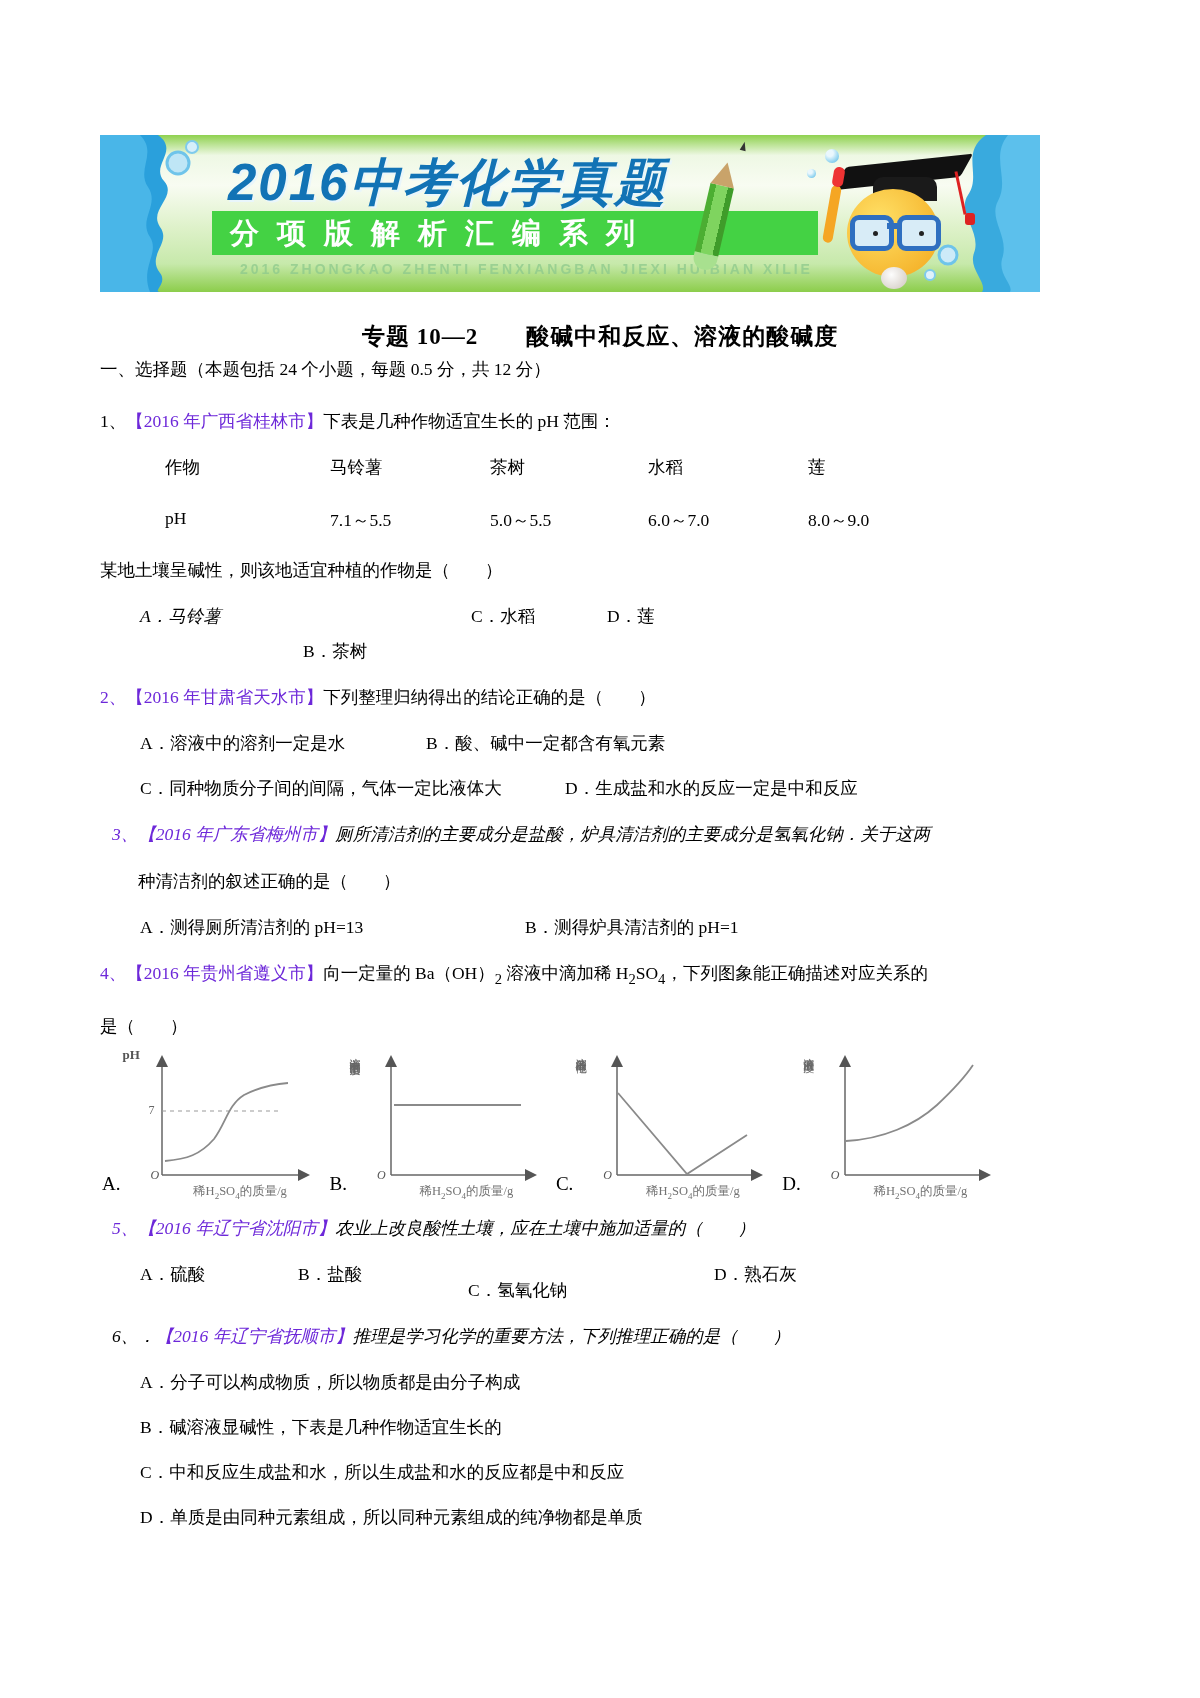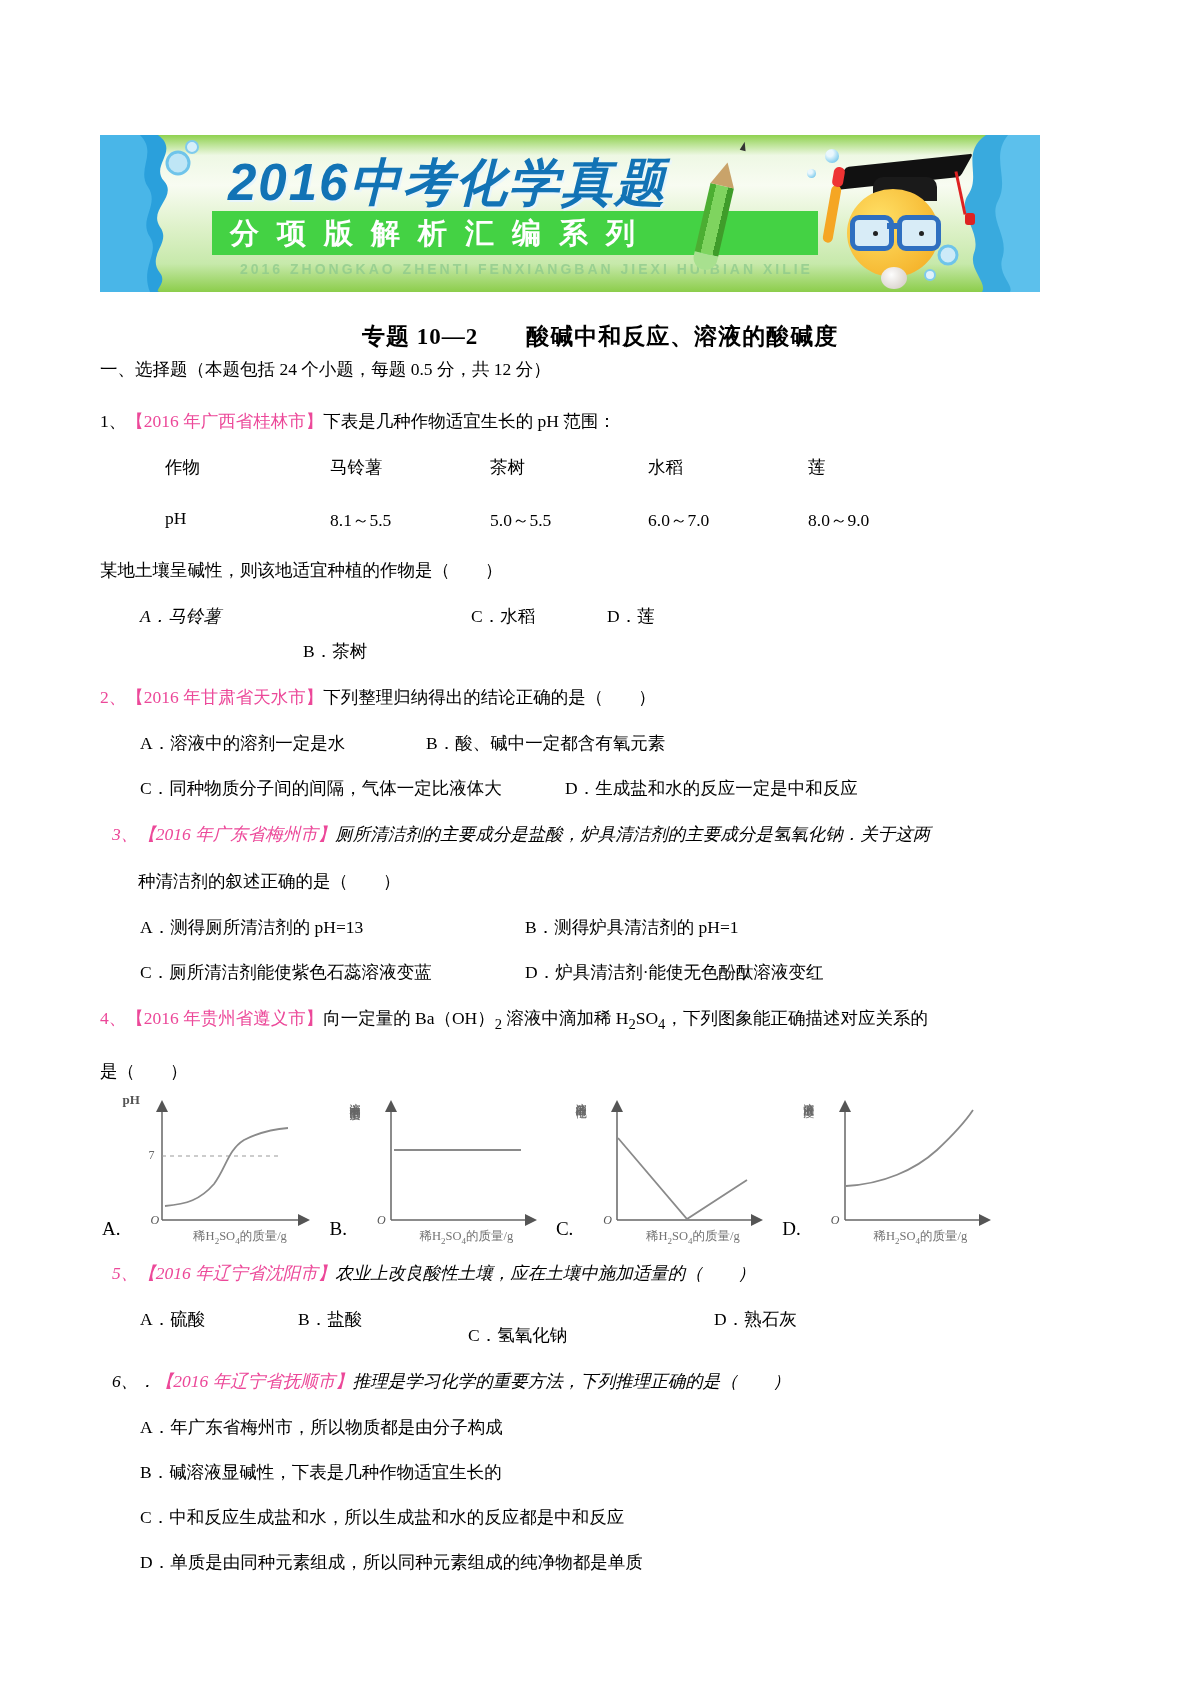--- a/index.html
+++ b/index.html
@@ -79,21 +79,21 @@
   .bubble { position:absolute; border-radius:50%;
     background:radial-gradient(circle at 35% 30%, #eaf7fd 0 25%, #9fd9f2 60%, #51b4e4); }
 
   
   .doc-title {
     position:absolute; left:0; width:1200px; top:306px; text-align:center;
     font-size:23px; font-weight:bold; letter-spacing:1px;
   }
   .content { position:absolute; left:100px; top:356px; width:1005px; }
   p.line { margin:0 0 21px 0; line-height:26px; }
-  .blue { color:#ec4899; }
+  .blue { color:#6d28d9; }
   .opts { display:flex; margin:0 0 21px 40px; }
   .opts span { white-space:nowrap; }
   .indent-sm { padding-left:12px;font-style:italic; }
   .indent-wrap { padding-left:38px; }
   .crop-table { margin:8px 0 25px 65px; }
   .crop-row { display:grid; grid-template-columns:165px 160px 158px 160px auto; margin-bottom:29px; }
   .crop-row > span { white-space:nowrap; }
 
   
   .graphs { display:flex; margin:6px 0 10px 0; align-items:flex-end; }
@@ -175,21 +175,21 @@
     <div class="crop-table">
       <div class="crop-row">
         <span>作物</span>
         <span>马铃薯</span>
         <span>茶树</span>
         <span>水稻</span>
         <span>莲</span>
       </div>
       <div class="crop-row" style="margin-bottom:0;">
         <span>pH</span>
-        <span>8.1～5.5</span>
+        <span>7.1～5.5</span>
         <span>5.0～5.5</span>
         <span>6.0～7.0</span>
         <span>8.0～9.0</span>
       </div>
     </div>
     <p class="line">某地土壤呈碱性，则该地适宜种植的作物是（　　）</p>
     <div class="opts">
       <span style="width:163px;font-style:italic;">A．马铃薯</span>
       <span style="width:168px;margin-top:35px;">B．茶树</span>
       <span style="width:136px;">C．水稻</span>
@@ -208,24 +208,20 @@
       <span>D．生成盐和水的反应一定是中和反应</span>
     </div>
 
     <p class="line indent-sm" style="margin-top:8px;">
       <span class="blue">3、</span><span class="blue">【2016 年广东省梅州市】</span><span>厕所清洁剂的主要成分是盐酸，炉具清洁剂的主要成分是氢氧化钠．关于这两</span>
     </p>
     <p class="line indent-wrap">种清洁剂的叙述正确的是（　　）</p>
     <div class="opts" style="margin-top:4px;">
       <span style="width:385px;">A．测得厕所清洁剂的 pH=13</span>
       <span>B．测得炉具清洁剂的 pH=1</span>
-    </div>
-    <div class="opts">
-      <span style="width:385px;">C．厕所清洁剂能使紫色石蕊溶液变蓝</span>
-      <span>D．炉具清洁剂·能使无色酚酞溶液变红</span>
     </div>
 
     <p class="line" style="margin-top:10px;">
       <span class="blue">4、</span><span class="blue">【2016 年贵州省遵义市】</span><span>向一定量的 Ba（OH）</span><sub>2</sub><span> 溶液中滴加稀 H</span><sub>2</sub><span>SO</span><sub>4</sub><span>，下列图象能正确描述对应关系的</span>
     </p>
     <p class="line" style="margin-bottom:8px;">是（　　）</p>
 
     <div class="graphs">
 
       <span class="glabel">A.</span>
@@ -294,21 +290,21 @@
       <span style="width:158px;">A．硫酸</span>
       <span style="width:170px;">B．盐酸</span>
       <span style="width:246px;margin-top:16px;">C．氢氧化钠</span>
       <span>D．熟石灰</span>
     </div>
 
     <p class="line indent-sm">
       <span>6、．</span><span class="blue">【2016 年辽宁省抚顺市】</span><span>推理是学习化学的重要方法，下列推理正确的是（　　）</span>
     </p>
     <div class="opts">
-        <span>A．年广东省梅州市，所以物质都是由分子构成</span>
+        <span>A．分子可以构成物质，所以物质都是由分子构成</span>
       </div>
     <div class="opts">
         <span>B．碱溶液显碱性，下表是几种作物适宜生长的</span>
       </div>
     <div class="opts">
         <span>C．中和反应生成盐和水，所以生成盐和水的反应都是中和反应</span>
       </div>
     <div class="opts">
         <span>D．单质是由同种元素组成，所以同种元素组成的纯净物都是单质</span>
       </div>

